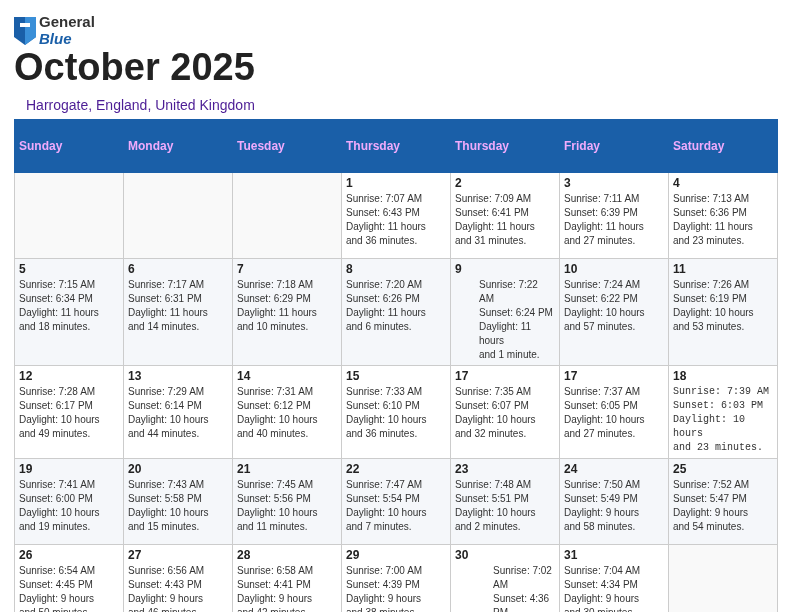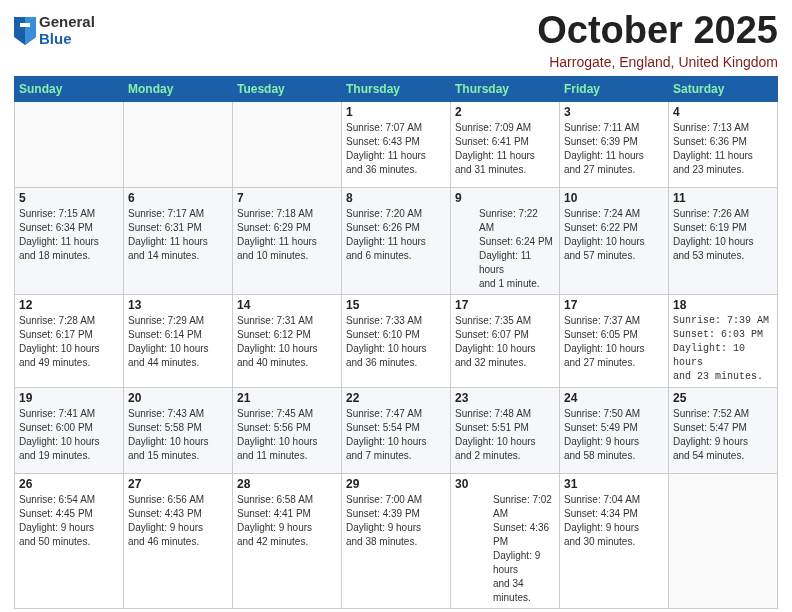--- a/index.html
+++ b/index.html
@@ -14,71 +14,73 @@
       width: 792px;
       height: 612px;
       padding: 10px 14px;
       background: #fff;
     }
     .header {
       display: flex;
       align-items: flex-start;
       justify-content: space-between;
       margin-bottom: 6px;
+      flex-direction: column;
     }
     .logo {
       display: flex;
       align-items: center;
       margin-top: 4px;
     }
     .logo-text {
       display: flex;
       flex-direction: column;
       line-height: 1.1;
     }
     .logo-general {
       font-size: 15px;
       font-weight: bold;
       color: #333;
     }
     .logo-blue {
       font-size: 15px;
       font-weight: bold;
       color: #1a5fa8;
+      font-style: italic;
     }
     .logo-icon {
       width: 22px;
       height: 28px;
       margin-right: 3px;
     }
     .title-block {
       text-align: right;
     }
     .month-title {
       font-size: 38px;
       font-weight: bold;
       color: #222;
       line-height: 1.1;
     }
     .location {
       font-size: 14px;
-      color: #7f1d1d;
-      margin-top: 2px;
+      color: #4c1d95;
+      margin-top: 8px;
     }
     .calendar {
       width: 100%;
       border-collapse: collapse;
       table-layout: fixed;
     }
     .calendar th {
       background: #1a5fa8;
-      color: #86efac;
+      color: #f0abfc;
       font-size: 12px;
       font-weight: bold;
-      padding: 5px 4px;
+      padding: 19px 4px;
       text-align: left;
       border: 1px solid #1a5fa8;
     }
     .calendar td {
       vertical-align: top;
       border: 1px solid #ccc;
       padding: 3px 4px;
       height: 86px;
       background: #fff;
     }

